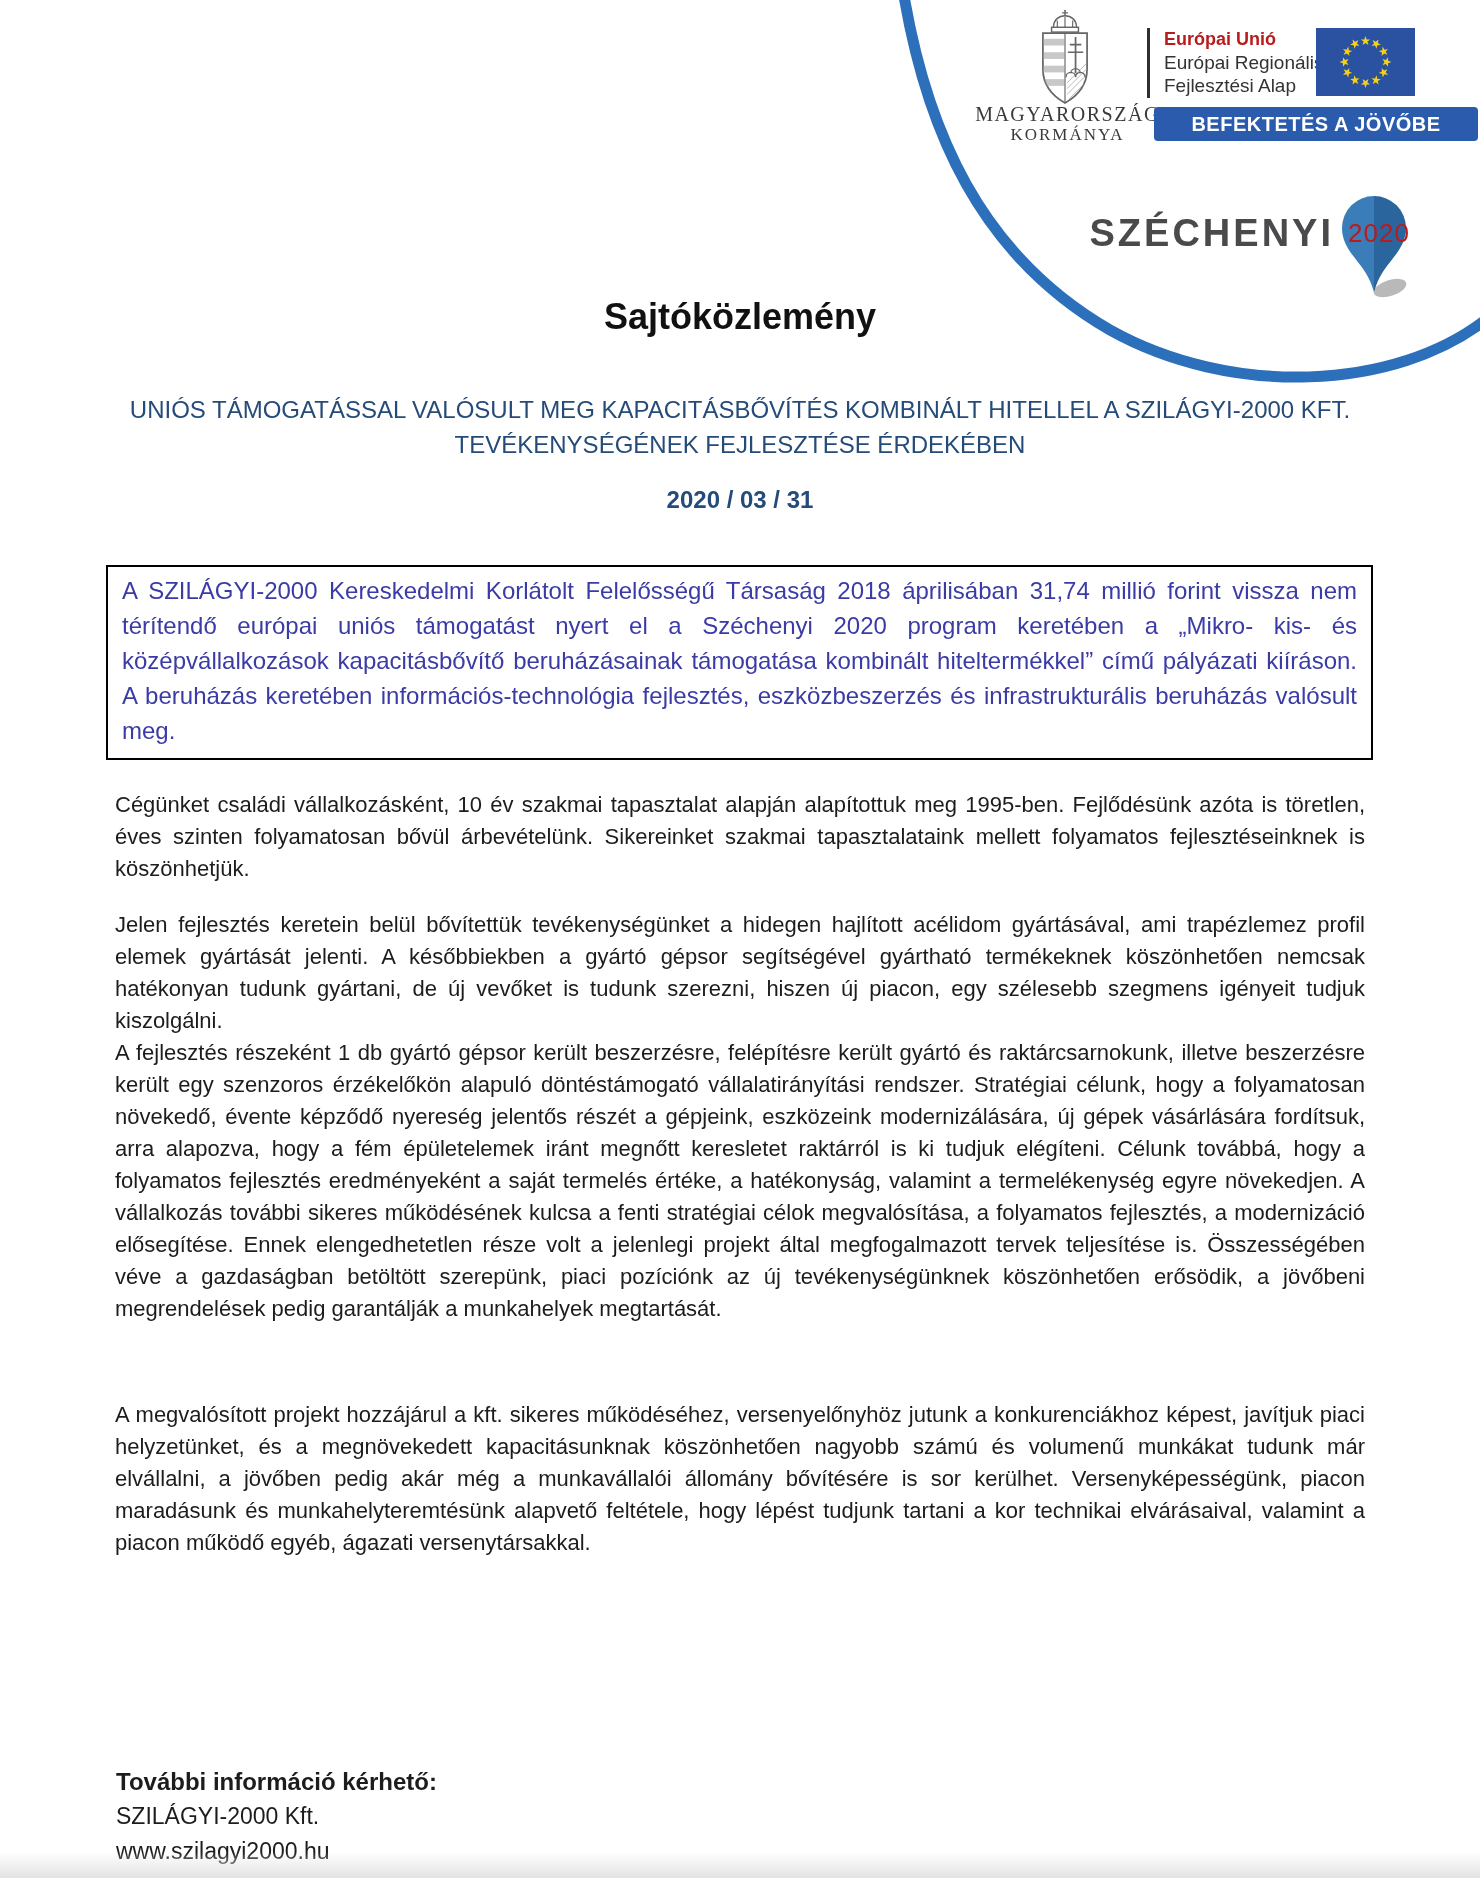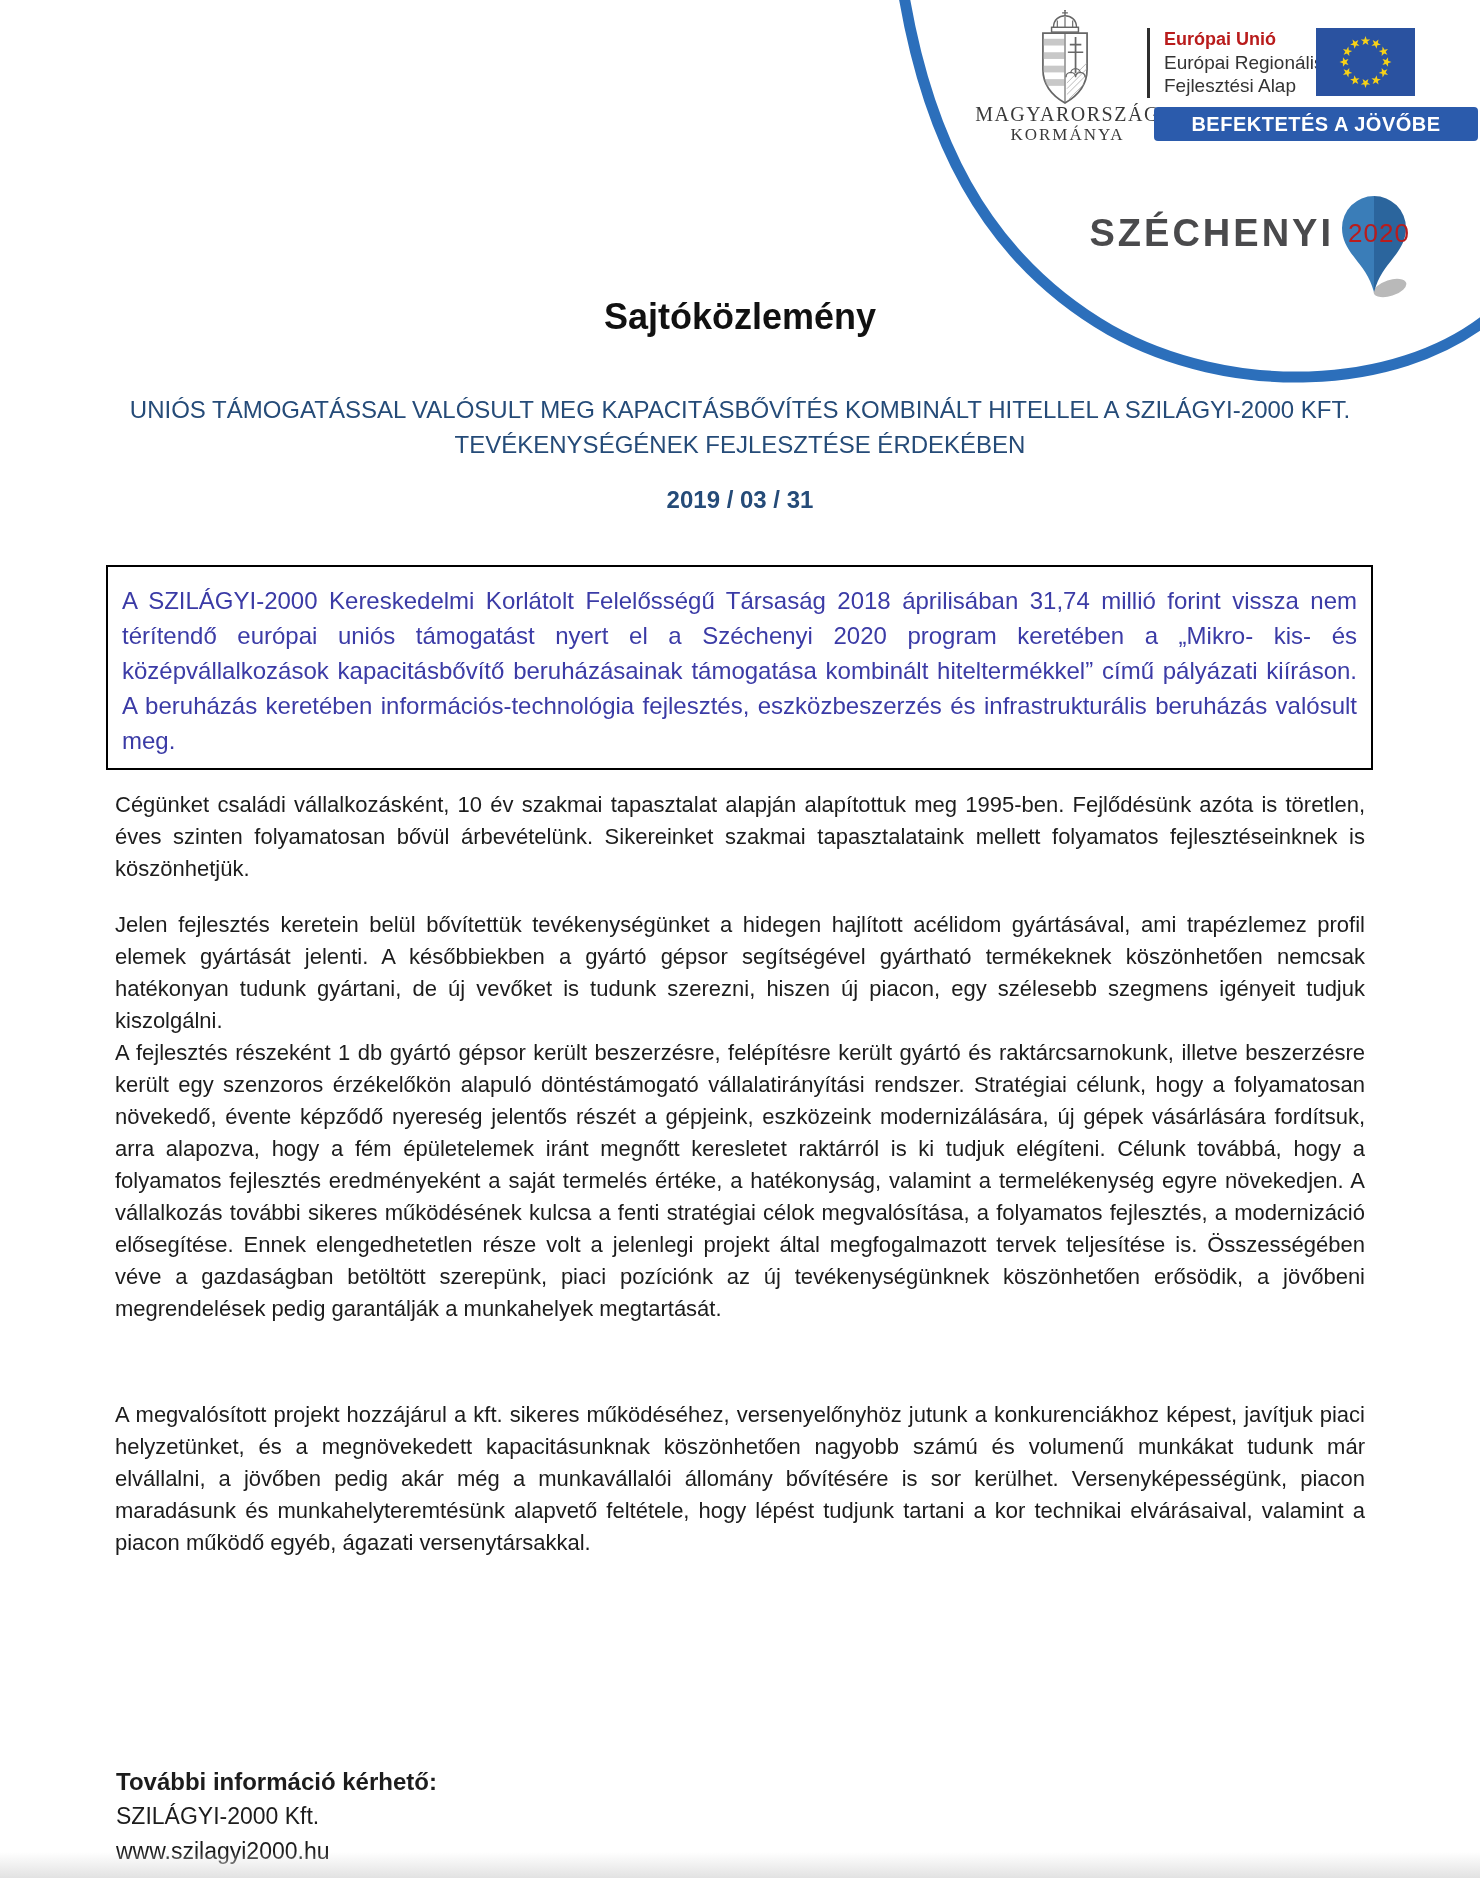--- a/index.html
+++ b/index.html
@@ -31,21 +31,21 @@
   .pin-year { position:absolute; left:1348px; top:218px; width:60px; text-align:center;
     color:#b91c1c; font-size:26px; letter-spacing:1px; z-index:3; font-weight:normal; }
   
   .title { position:absolute; left:0; top:296px; width:1480px; text-align:center;
     font-size:36px; font-weight:bold; color:#111; z-index:2; }
   .headline { position:absolute; left:115px; top:392px; width:1250px; text-align:center;
     font-size:24px; font-weight:normal; line-height:35px; color:#254b78; z-index:2; }
   .date { position:absolute; left:115px; top:486px; width:1250px; text-align:center;
     font-size:24px; font-weight:bold; color:#254b78; z-index:2; }
   .lead-box { position:absolute; left:106px; top:565px; width:1267px;
-    border:2px solid #000; padding:16px 14px 10px 14px;
+    border:2px solid #000; padding:6px 14px 10px 14px;
     font-size:24px; line-height:35px; color:#3b3ba6; text-align:justify; z-index:2; }
   .para { position:absolute; left:115px; width:1250px; font-size:22px; line-height:32px;
     text-align:justify; color:#1c1c1c; z-index:2; }
   .p1 { top:789px; }
   .p23 { top:909px; }
   .p23 p { margin:0; text-align:justify; }
   .p4 { top:1399px; }
   .footer { position:absolute; left:116px; top:1720px; z-index:2; font-size:23px; line-height:35px; }
   .footer-heading { font-weight:bold; font-size:24px;margin-top:44px; }
   .bottom-fade { position:absolute; left:0; right:0; bottom:0; height:26px; z-index:4;
@@ -135,21 +135,21 @@
     </defs>
     <ellipse cx="50" cy="94" rx="17" ry="8" fill="#b9b9b9" transform="rotate(-18 50 94)"></ellipse>
     <path d="M34 2 A32 32 0 0 1 66 34 C66 58 44 68 36 92 L34 98 L32 92 C24 68 2 58 2 34 A32 32 0 0 1 34 2 Z" fill="url(#pinGrad)"></path>
   </svg>
   <div class="pin-year">2020</div>
 
   <h1 class="title">Sajtóközlemény</h1>
 
   <h2 class="headline">UNIÓS TÁMOGATÁSSAL VALÓSULT MEG KAPACITÁSBŐVÍTÉS KOMBINÁLT HITELLEL A SZILÁGYI-2000 KFT. TEVÉKENYSÉGÉNEK FEJLESZTÉSE ÉRDEKÉBEN</h2>
 
-  <div class="date">2019 / 03 / 31</div>
+  <div class="date">2020 / 03 / 31</div>
 
   <div class="lead-box">A SZILÁGYI-2000 Kereskedelmi Korlátolt Felelősségű Társaság 2018 áprilisában 31,74 millió forint vissza nem térítendő európai uniós támogatást nyert el a Széchenyi 2020 program keretében a „Mikro- kis- és középvállalkozások kapacitásbővítő beruházásainak támogatása kombinált hiteltermékkel” című pályázati kiíráson. A beruházás keretében információs-technológia fejlesztés, eszközbeszerzés és infrastrukturális beruházás valósult meg.</div>
 
   <p class="para p1">Cégünket családi vállalkozásként, 10 év szakmai tapasztalat alapján alapítottuk meg 1995-ben. Fejlődésünk azóta is töretlen, éves szinten folyamatosan bővül árbevételünk. Sikereinket szakmai tapasztalataink mellett folyamatos fejlesztéseinknek is köszönhetjük.</p>
 
   <div class="para p23">
     <p>Jelen fejlesztés keretein belül bővítettük tevékenységünket a hidegen hajlított acélidom gyártásával, ami trapézlemez profil elemek gyártását jelenti. A későbbiekben a gyártó gépsor segítségével gyártható termékeknek köszönhetően nemcsak hatékonyan tudunk gyártani, de új vevőket is tudunk szerezni, hiszen új piacon, egy szélesebb szegmens igényeit tudjuk kiszolgálni.</p>
     <p>A fejlesztés részeként 1 db gyártó gépsor került beszerzésre, felépítésre került gyártó és raktárcsarnokunk, illetve beszerzésre került egy szenzoros érzékelőkön alapuló döntéstámogató vállalatirányítási rendszer. Stratégiai célunk, hogy a folyamatosan növekedő, évente képződő nyereség jelentős részét a gépjeink, eszközeink modernizálására, új gépek vásárlására fordítsuk, arra alapozva, hogy a fém épületelemek iránt megnőtt keresletet raktárról is ki tudjuk elégíteni. Célunk továbbá, hogy a folyamatos fejlesztés eredményeként a saját termelés értéke, a hatékonyság, valamint a termelékenység egyre növekedjen. A vállalkozás további sikeres működésének kulcsa a fenti stratégiai célok megvalósítása, a folyamatos fejlesztés, a modernizáció elősegítése. Ennek elengedhetetlen része volt a jelenlegi projekt által megfogalmazott tervek teljesítése is. Összességében véve a gazdaságban betöltött szerepünk, piaci pozíciónk az új tevékenységünknek köszönhetően erősödik, a jövőbeni megrendelések pedig garantálják a munkahelyek megtartását.</p>
   </div>
 

